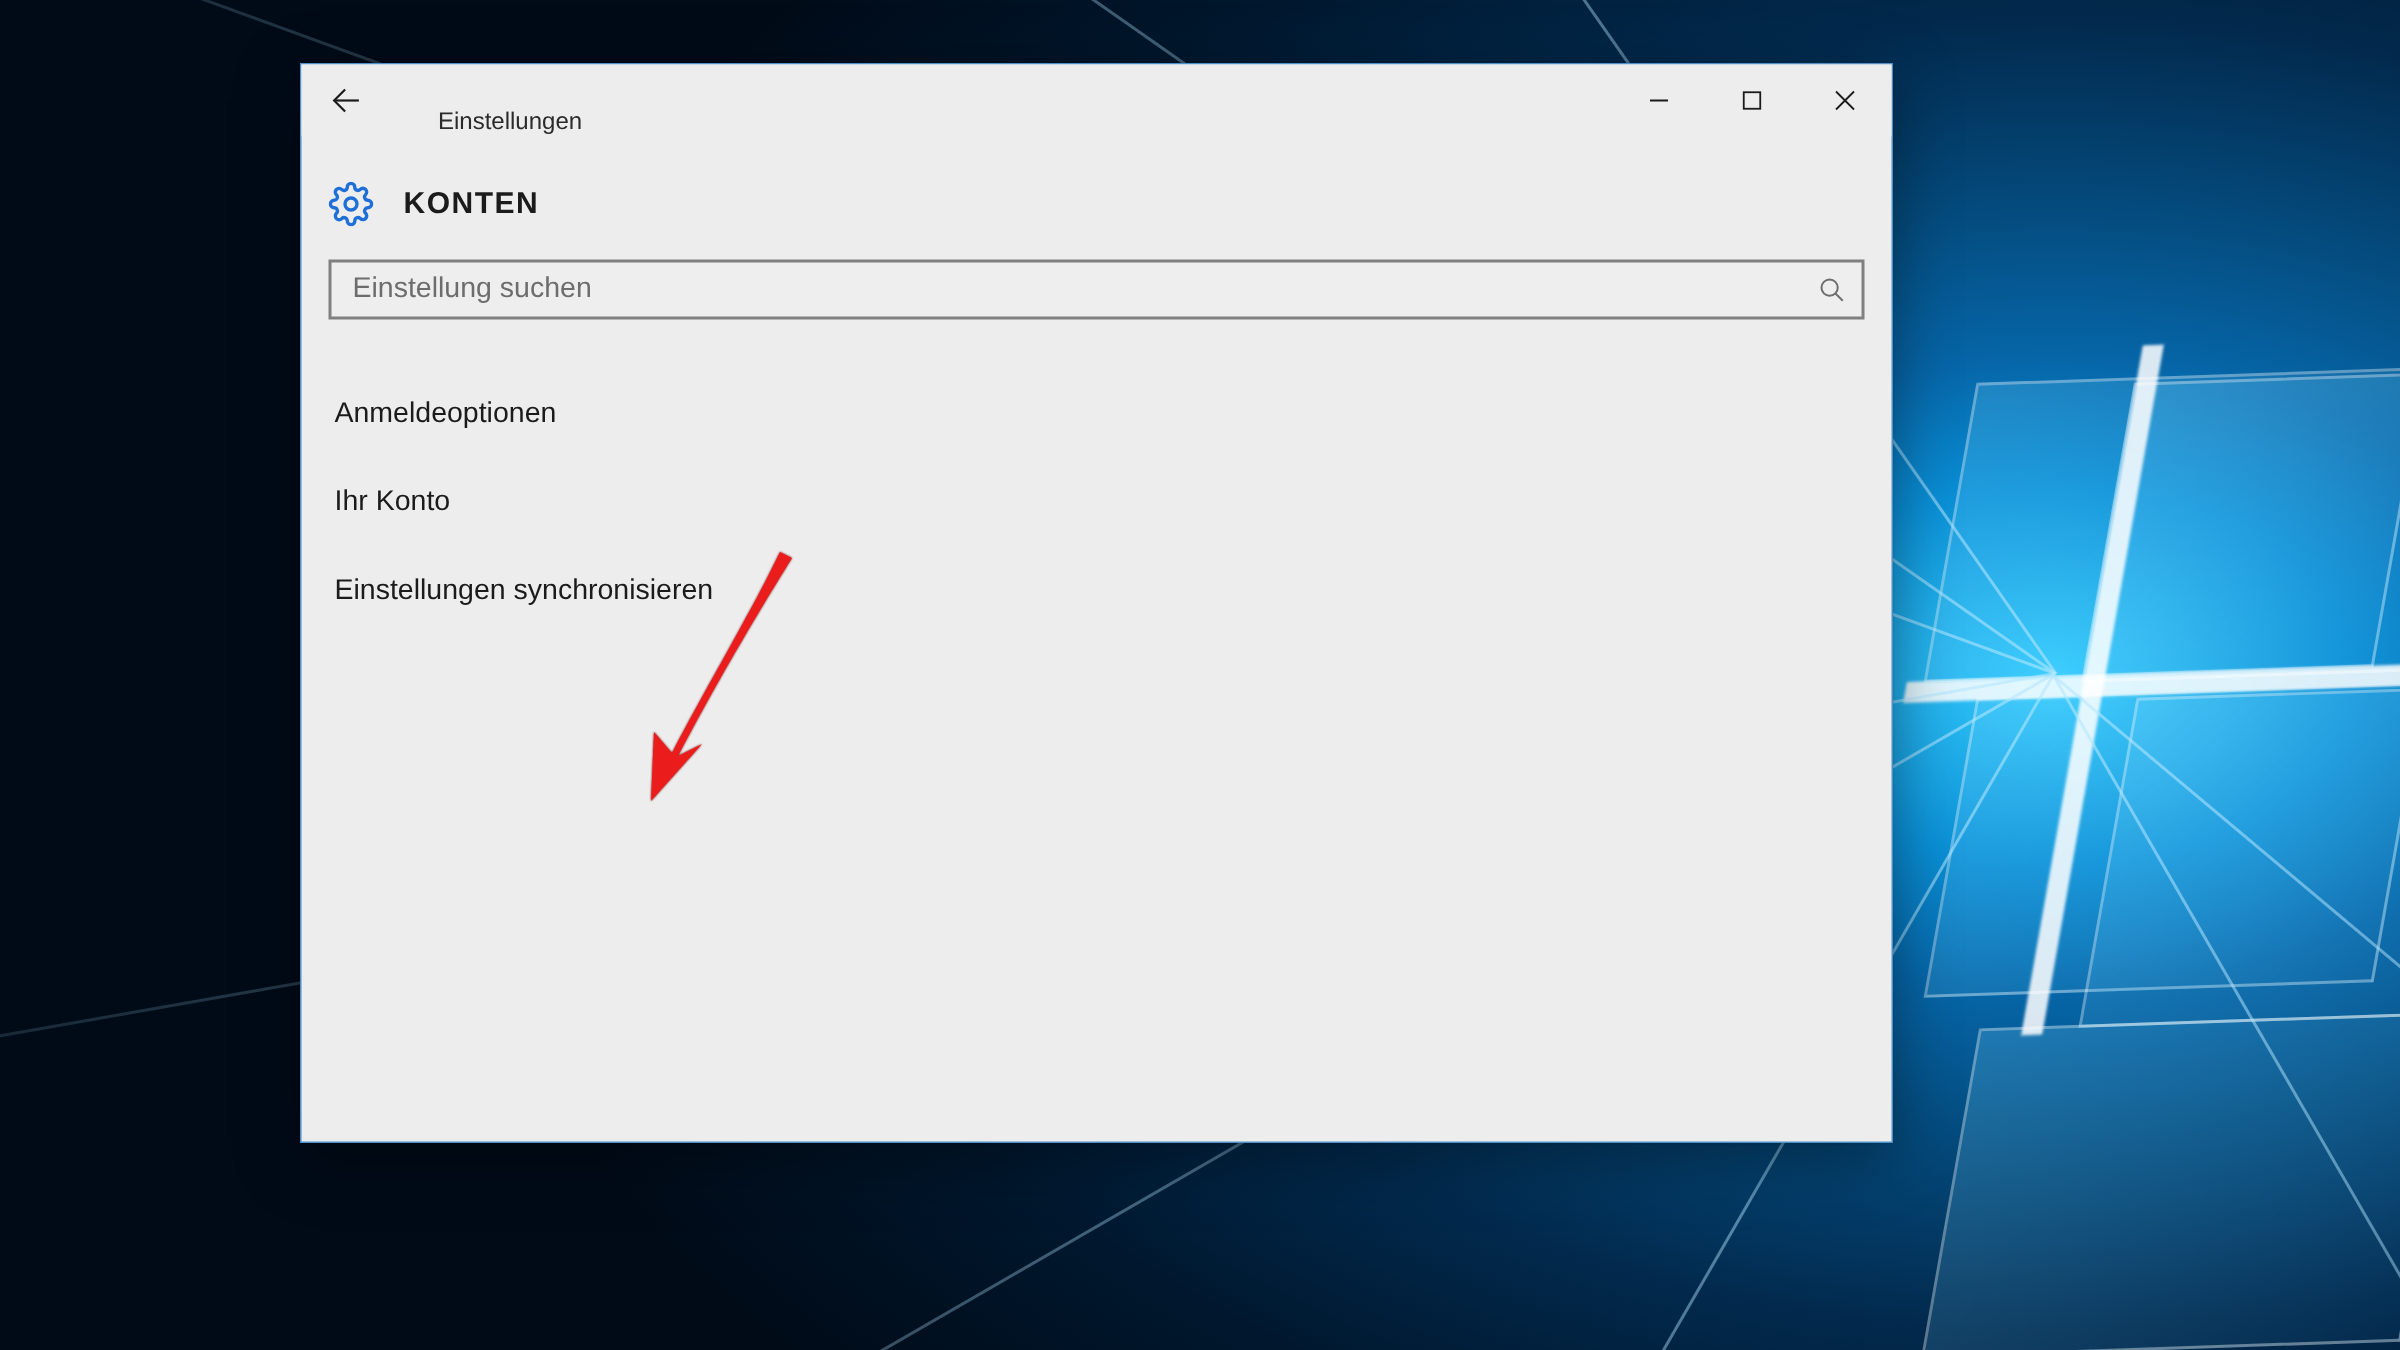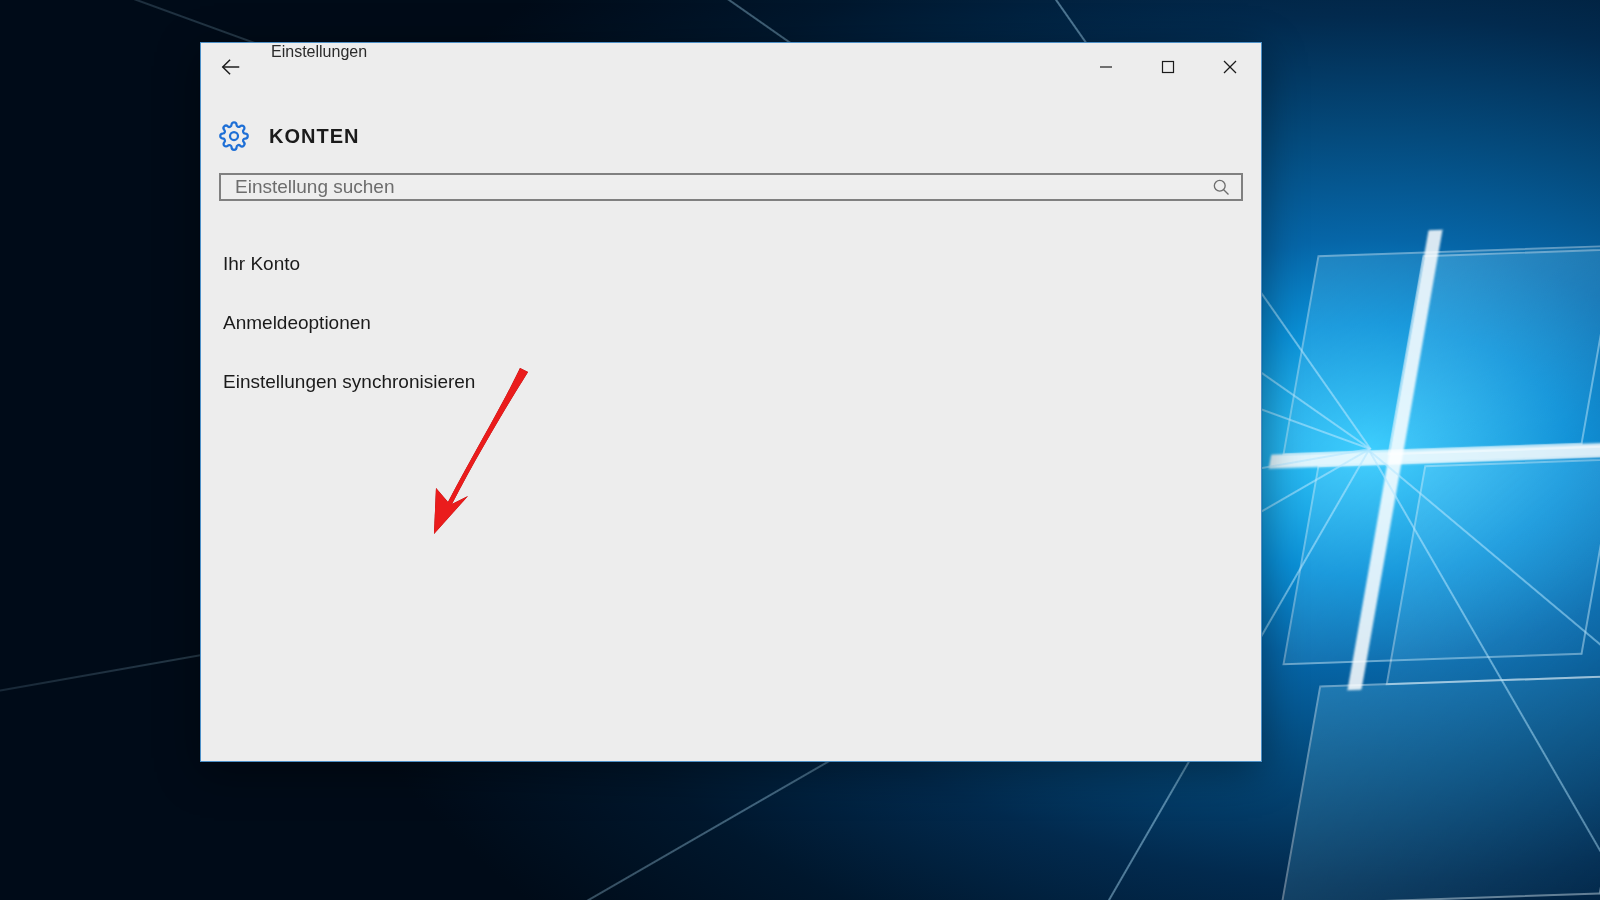--- a/index.html
+++ b/index.html
@@ -56,25 +56,26 @@
       position: absolute;
       left: 200px; top: 42px;
       width: 1062px; height: 720px;
       background: #ededed;
       border: 1px solid #4d90c7;
       box-shadow: 0 0 0 1px rgba(0,0,0,0.05), 0 10px 40px rgba(0,0,0,0.4);
     }
 
     .titlebar {
       height: 48px;
-      display: flex; align-items: flex-start;
+      display: flex; align-items: flex-end;
       padding-left: 6px;
       background: #ededed;
       color: #2b2b2b;
       position: relative;
+      gap: 21px;
     }
     .back-btn {
       width: 48px; height: 48px;
       display: flex; align-items: center; justify-content: center;
       cursor: pointer;
     }
     .back-btn svg { stroke: #1b1b1b; }
     .title-text { font-size: 16px; margin-left: 16px; color: #2b2b2b; }
     .window-controls {
       position: absolute; right: 0; top: 0; height: 48px;
@@ -94,21 +95,21 @@
     }
     .gear-icon { color: #1e6fd6; display: flex; }
     .subheader-title {
       font-size: 20px; font-weight: 600; letter-spacing: 1px;
       color: #1b1b1b;
     }
 
     .search-wrap { padding: 0 18px 10px 18px; }
     .search-box {
       display: flex; align-items: center;
-      height: 28px;
+      height: 40px;
       border: 2px solid #808080;
       background: #eeeeee;
       padding: 0 10px 0 14px;
     }
     .search-input {
       flex: 1; height: 100%;
       border: none; outline: none;
       background: transparent;
       font-size: 19px; color: #2b2b2b;
       font-family: inherit;
@@ -200,22 +201,22 @@
       <span class="search-icon">
         <svg width="20" height="20" viewBox="0 0 24 24" fill="none" stroke="currentColor" stroke-width="1.6">
           <circle cx="10.5" cy="10.5" r="6.5"></circle>
           <line x1="21" y1="21" x2="15.2" y2="15.2"></line>
         </svg>
       </span>
     </div>
   </div>
 
   <div class="nav-list">
+    <div class="nav-item">Anmeldeoptionen</div>
     <div class="nav-item">Ihr Konto</div>
-    <div class="nav-item">Anmeldeoptionen</div>
     <div class="nav-item">Einstellungen synchronisieren</div>
   </div>
 
 </div>
 
 <svg class="red-arrow" viewBox="0 0 140 180">
   <defs>
     <filter id="sh">
         <feDropShadow dx="0" dy="0" stdDeviation="0.6" flood-color="#600"></feDropShadow>
       </filter>

